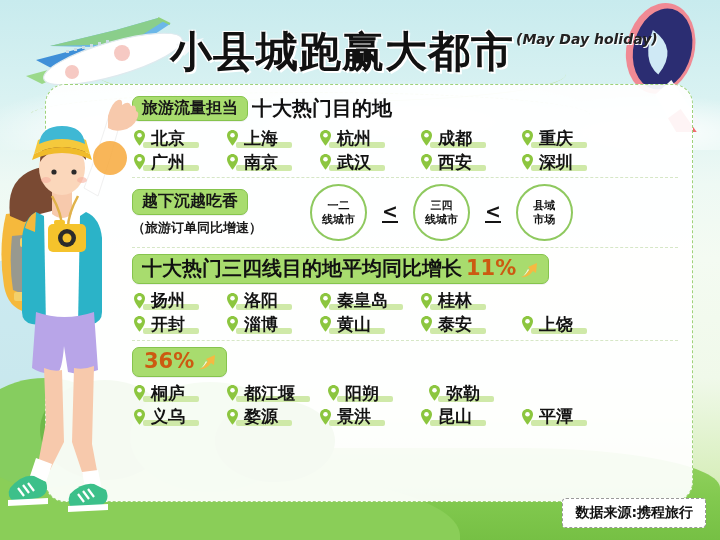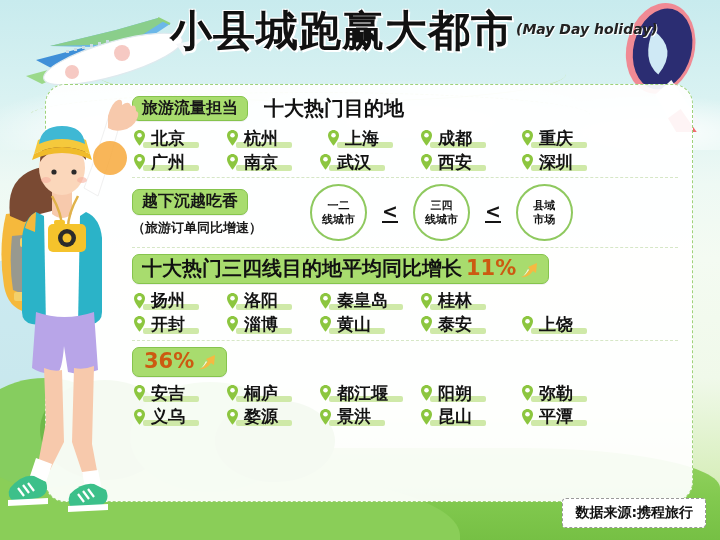--- a/index.html
+++ b/index.html
@@ -48,22 +48,22 @@
     position:absolute; left:96px; top:46px; width:470px; height:56px;
     border-bottom:1.6px solid #bfdf95; border-radius:50%;
     border-left:none;border-right:none;border-top:none; opacity:.8;
   }
 
   
   .megaphone { position:absolute; right:4px; top:0px; width:110px; height:132px; }
 
   
   .title-wrap {
-    position:absolute; left:170px; top:0; width:520px; height:62px;
-    display:flex; align-items:center; z-index:14;
+    position:absolute; left:170px; top:31px; width:520px; height:62px;
+    display:flex; align-items:flex-start; z-index:14;
   }
   .title {
     font-family:"DejaVu Sans","Liberation Sans",sans-serif;
     font-size:42px; font-weight:bold; color:#111;
     letter-spacing:1px; line-height:1;
     text-shadow:2px 2px 0 #ffffff, -1px -1px 0 #fff, 1px -1px 0 #fff, -1px 1px 0 #fff;
   }
   .title-sub {
     font-family:"DejaVu Sans","Liberation Sans",sans-serif;
     font-size:14px; font-weight:bold; color:#222;
@@ -90,21 +90,21 @@
   .badge {
     display:inline-block; background:#a8dc6e;
     border:1.6px solid #86c44d; border-radius:7px;
     padding:3px 9px 4px 9px;
     font-family:"DejaVu Sans","Liberation Sans",sans-serif;
     font-size:16px; font-weight:bold; color:#161616;
     line-height:1.05; vertical-align:middle;
     box-shadow:0 1px 0 rgba(0,0,0,.06);
   }
   .badge-wide { display:inline-flex; align-items:center; gap:2px; }
-  .head-row { display:flex; align-items:center; gap:16px; }
+  .head-row { display:flex; align-items:center; gap:4px; }
   .head-title {
     font-family:"DejaVu Sans","Liberation Sans",sans-serif;
     font-size:20px; font-weight:bold; color:#111;
   }
   .pct {
     font-family:"DejaVu Sans","Liberation Sans",sans-serif;
     font-size:21px; font-weight:bold; color:#cc5a11; line-height:1;
     margin-left:2px;
   }
   .arrow-ico { display:inline-block; width:20px; height:20px; margin-left:1px; vertical-align:-4px; }
@@ -231,35 +231,35 @@
     <div class="cities">
       <div class="crow">
         <div class="city">
               <span class="hl"></span>
           <span class="pin"><svg viewBox="0 0 15 18" width="15" height="18">
                   <path d="M7.5 1C4.5 1 2 3.4 2 6.4c0 4 5.5 10.2 5.5 10.2S13 10.4 13 6.4C13 3.4 10.5 1 7.5 1z" fill="#8cc63f"></path>
                   <circle cx="7.5" cy="6.3" r="2.3" fill="#fff"></circle>
                 </svg></span>
           <span class="city-name">北京</span>
             </div>
+        <div class="city">
+              <span class="hl"></span>
+          <span class="pin"><svg viewBox="0 0 15 18" width="15" height="18">
+                  <path d="M7.5 1C4.5 1 2 3.4 2 6.4c0 4 5.5 10.2 5.5 10.2S13 10.4 13 6.4C13 3.4 10.5 1 7.5 1z" fill="#8cc63f"></path>
+                  <circle cx="7.5" cy="6.3" r="2.3" fill="#fff"></circle>
+                </svg></span>
+          <span class="city-name">上海</span>
+            </div>
         <div class="city city-wide">
               <span class="hl"></span>
           <span class="pin"><svg viewBox="0 0 15 18" width="15" height="18">
                   <path d="M7.5 1C4.5 1 2 3.4 2 6.4c0 4 5.5 10.2 5.5 10.2S13 10.4 13 6.4C13 3.4 10.5 1 7.5 1z" fill="#8cc63f"></path>
                   <circle cx="7.5" cy="6.3" r="2.3" fill="#fff"></circle>
                 </svg></span>
           <span class="city-name">杭州</span>
-            </div>
-        <div class="city">
-              <span class="hl"></span>
-          <span class="pin"><svg viewBox="0 0 15 18" width="15" height="18">
-                  <path d="M7.5 1C4.5 1 2 3.4 2 6.4c0 4 5.5 10.2 5.5 10.2S13 10.4 13 6.4C13 3.4 10.5 1 7.5 1z" fill="#8cc63f"></path>
-                  <circle cx="7.5" cy="6.3" r="2.3" fill="#fff"></circle>
-                </svg></span>
-          <span class="city-name">上海</span>
             </div>
         <div class="city city-wide">
               <span class="hl"></span>
           <span class="pin"><svg viewBox="0 0 15 18" width="15" height="18">
                   <path d="M7.5 1C4.5 1 2 3.4 2 6.4c0 4 5.5 10.2 5.5 10.2S13 10.4 13 6.4C13 3.4 10.5 1 7.5 1z" fill="#8cc63f"></path>
                   <circle cx="7.5" cy="6.3" r="2.3" fill="#fff"></circle>
                 </svg></span>
           <span class="city-name">成都</span>
             </div>
         <div class="city">
@@ -441,28 +441,20 @@
       <span class="pct">36%</span>
       <span class="arrow-ico">
         <svg viewBox="0 0 20 20" width="20" height="20">
               <path d="M2 18 Q7 17 11 10 L9 8 L18 4 L17 14 L14 12 Q9 19 2 18 Z" fill="#f5b942"></path>
               <path d="M3 18 Q7 16 10 11 L9 10 Q6 16 3 18 Z" fill="#fff5dd"></path>
             </svg>
       </span>
     </div>
     <div class="cities">
       <div class="crow">
-        <div class="city">
-              <span class="hl"></span>
-          <span class="pin"><svg viewBox="0 0 15 18" width="15" height="18">
-                  <path d="M7.5 1C4.5 1 2 3.4 2 6.4c0 4 5.5 10.2 5.5 10.2S13 10.4 13 6.4C13 3.4 10.5 1 7.5 1z" fill="#8cc63f"></path>
-                  <circle cx="7.5" cy="6.3" r="2.3" fill="#fff"></circle>
-                </svg></span>
-          <span class="city-name">安吉</span>
-            </div>
         <div class="city">
               <span class="hl"></span>
           <span class="pin"><svg viewBox="0 0 15 18" width="15" height="18">
                   <path d="M7.5 1C4.5 1 2 3.4 2 6.4c0 4 5.5 10.2 5.5 10.2S13 10.4 13 6.4C13 3.4 10.5 1 7.5 1z" fill="#8cc63f"></path>
                   <circle cx="7.5" cy="6.3" r="2.3" fill="#fff"></circle>
                 </svg></span>
           <span class="city-name">桐庐</span>
             </div>
         <div class="city city-wide">
               <span class="hl" style="width:74px"></span>

